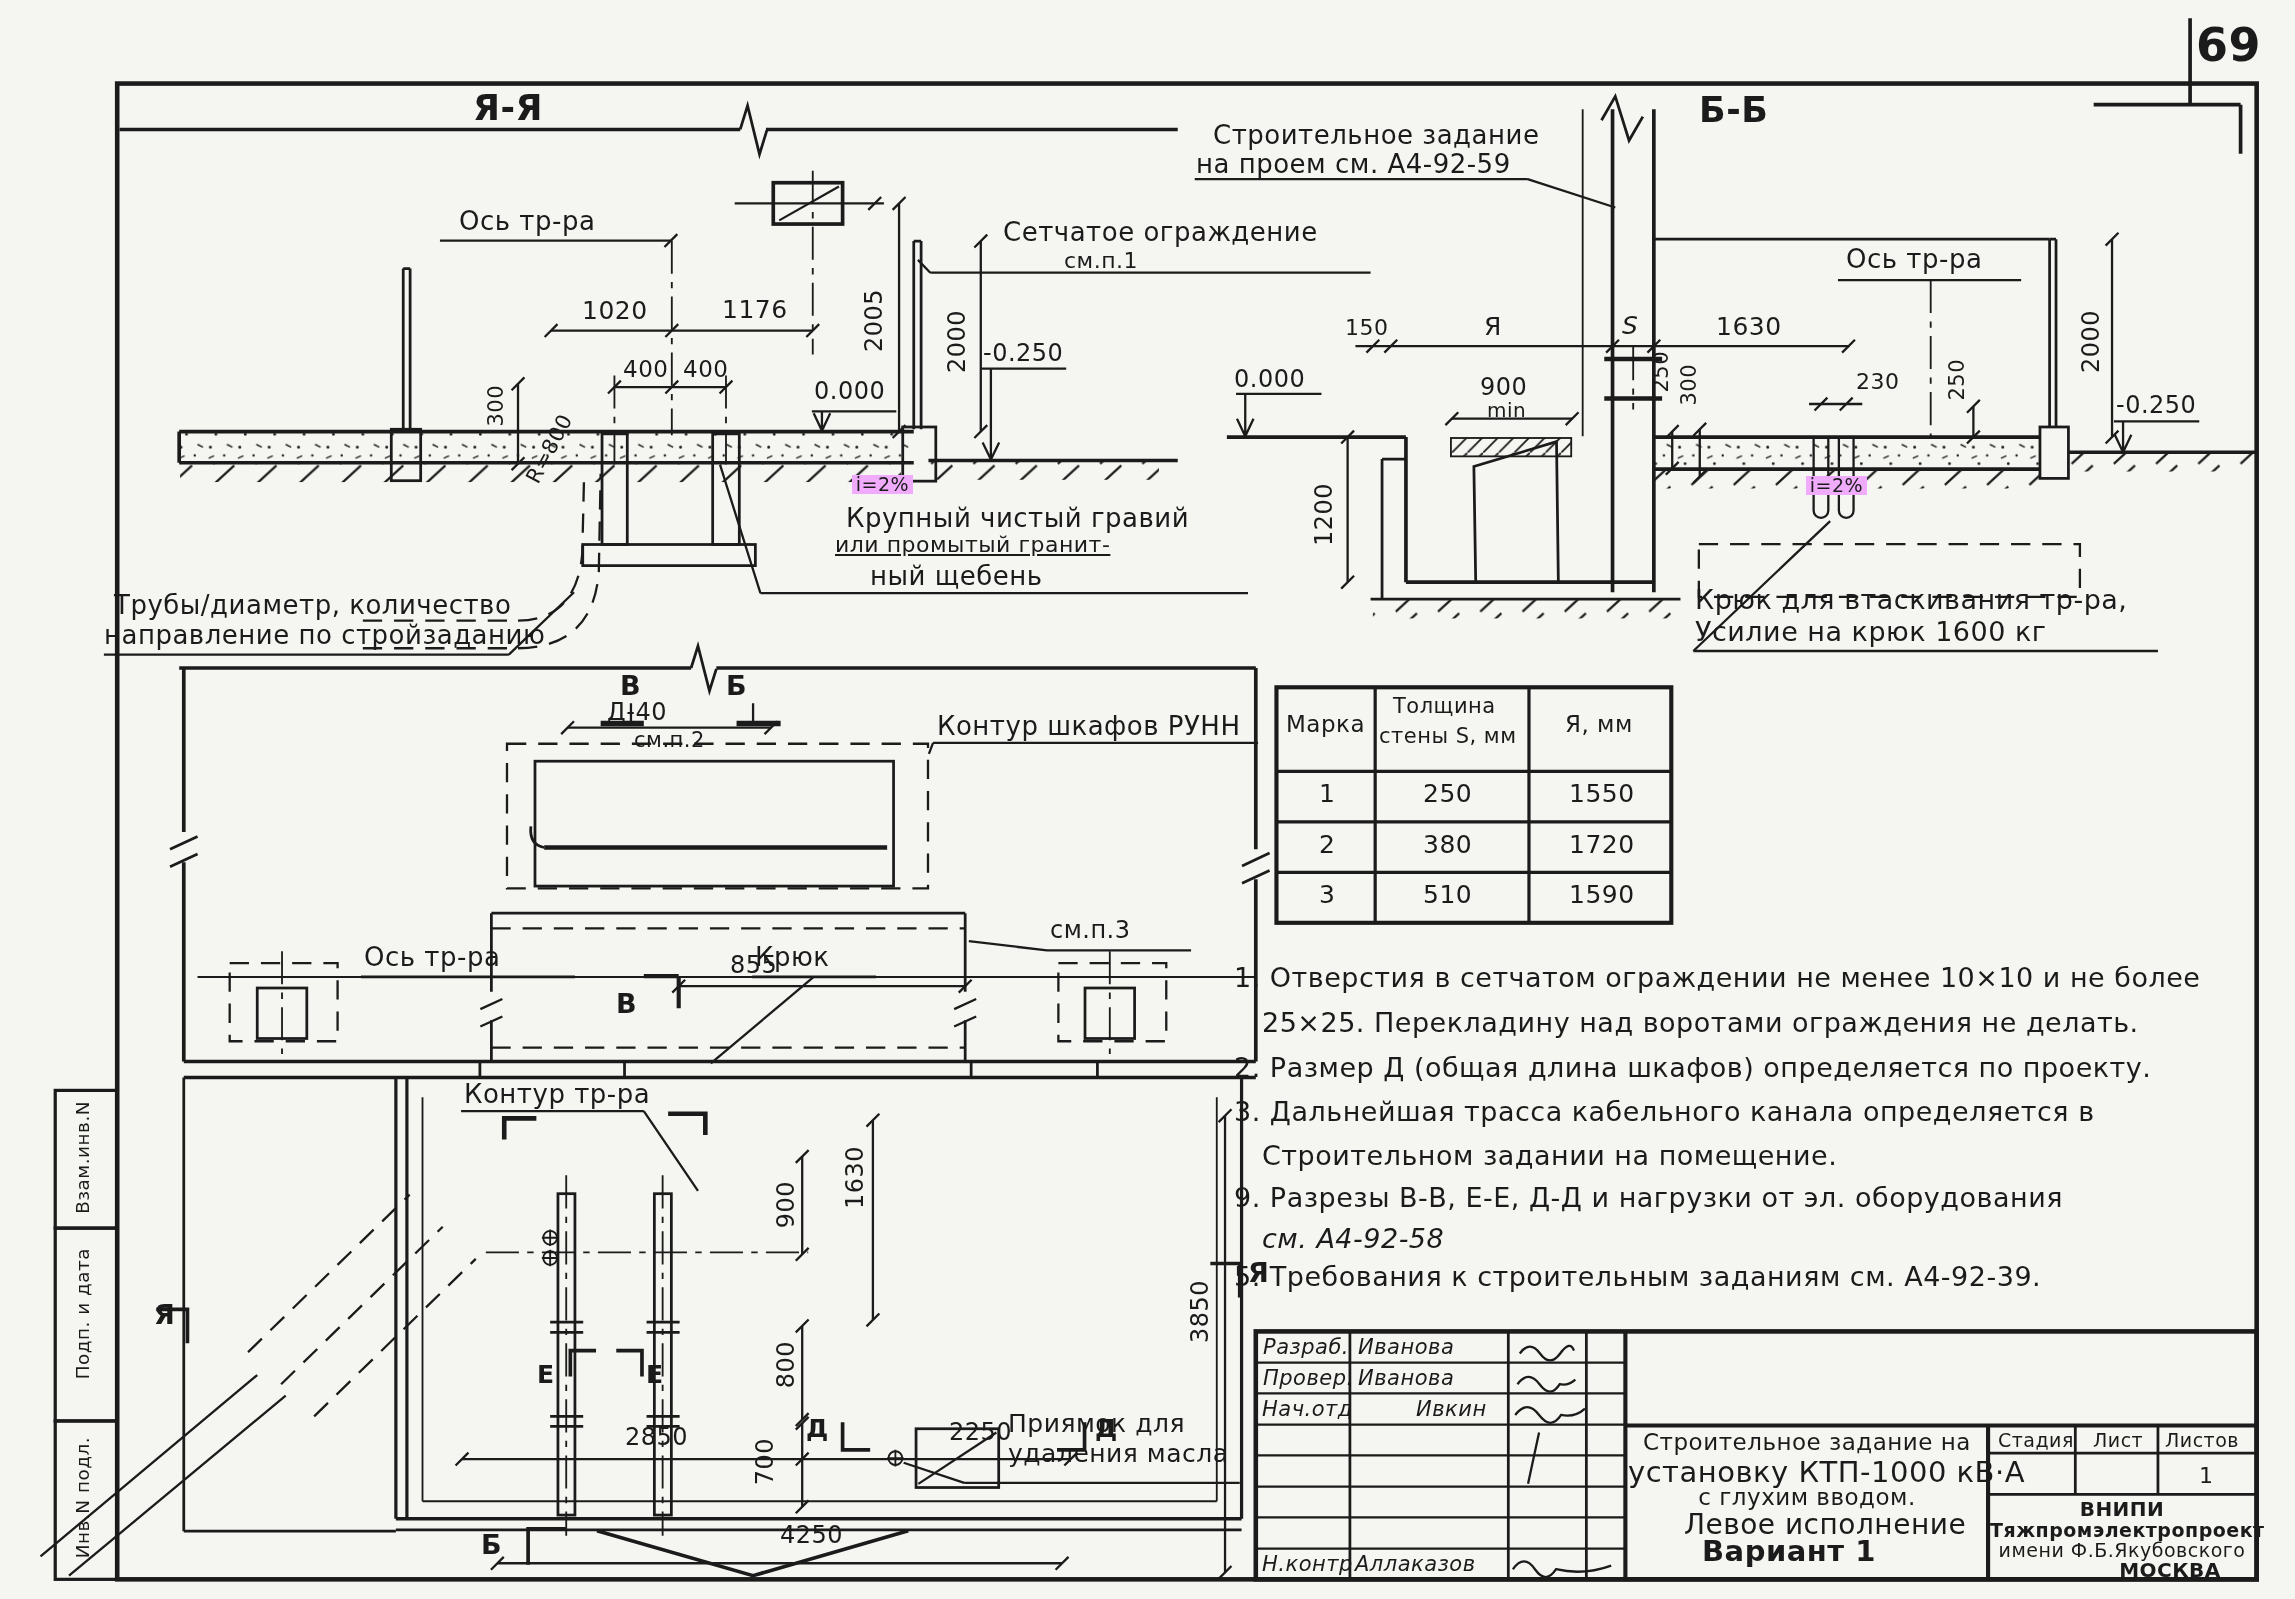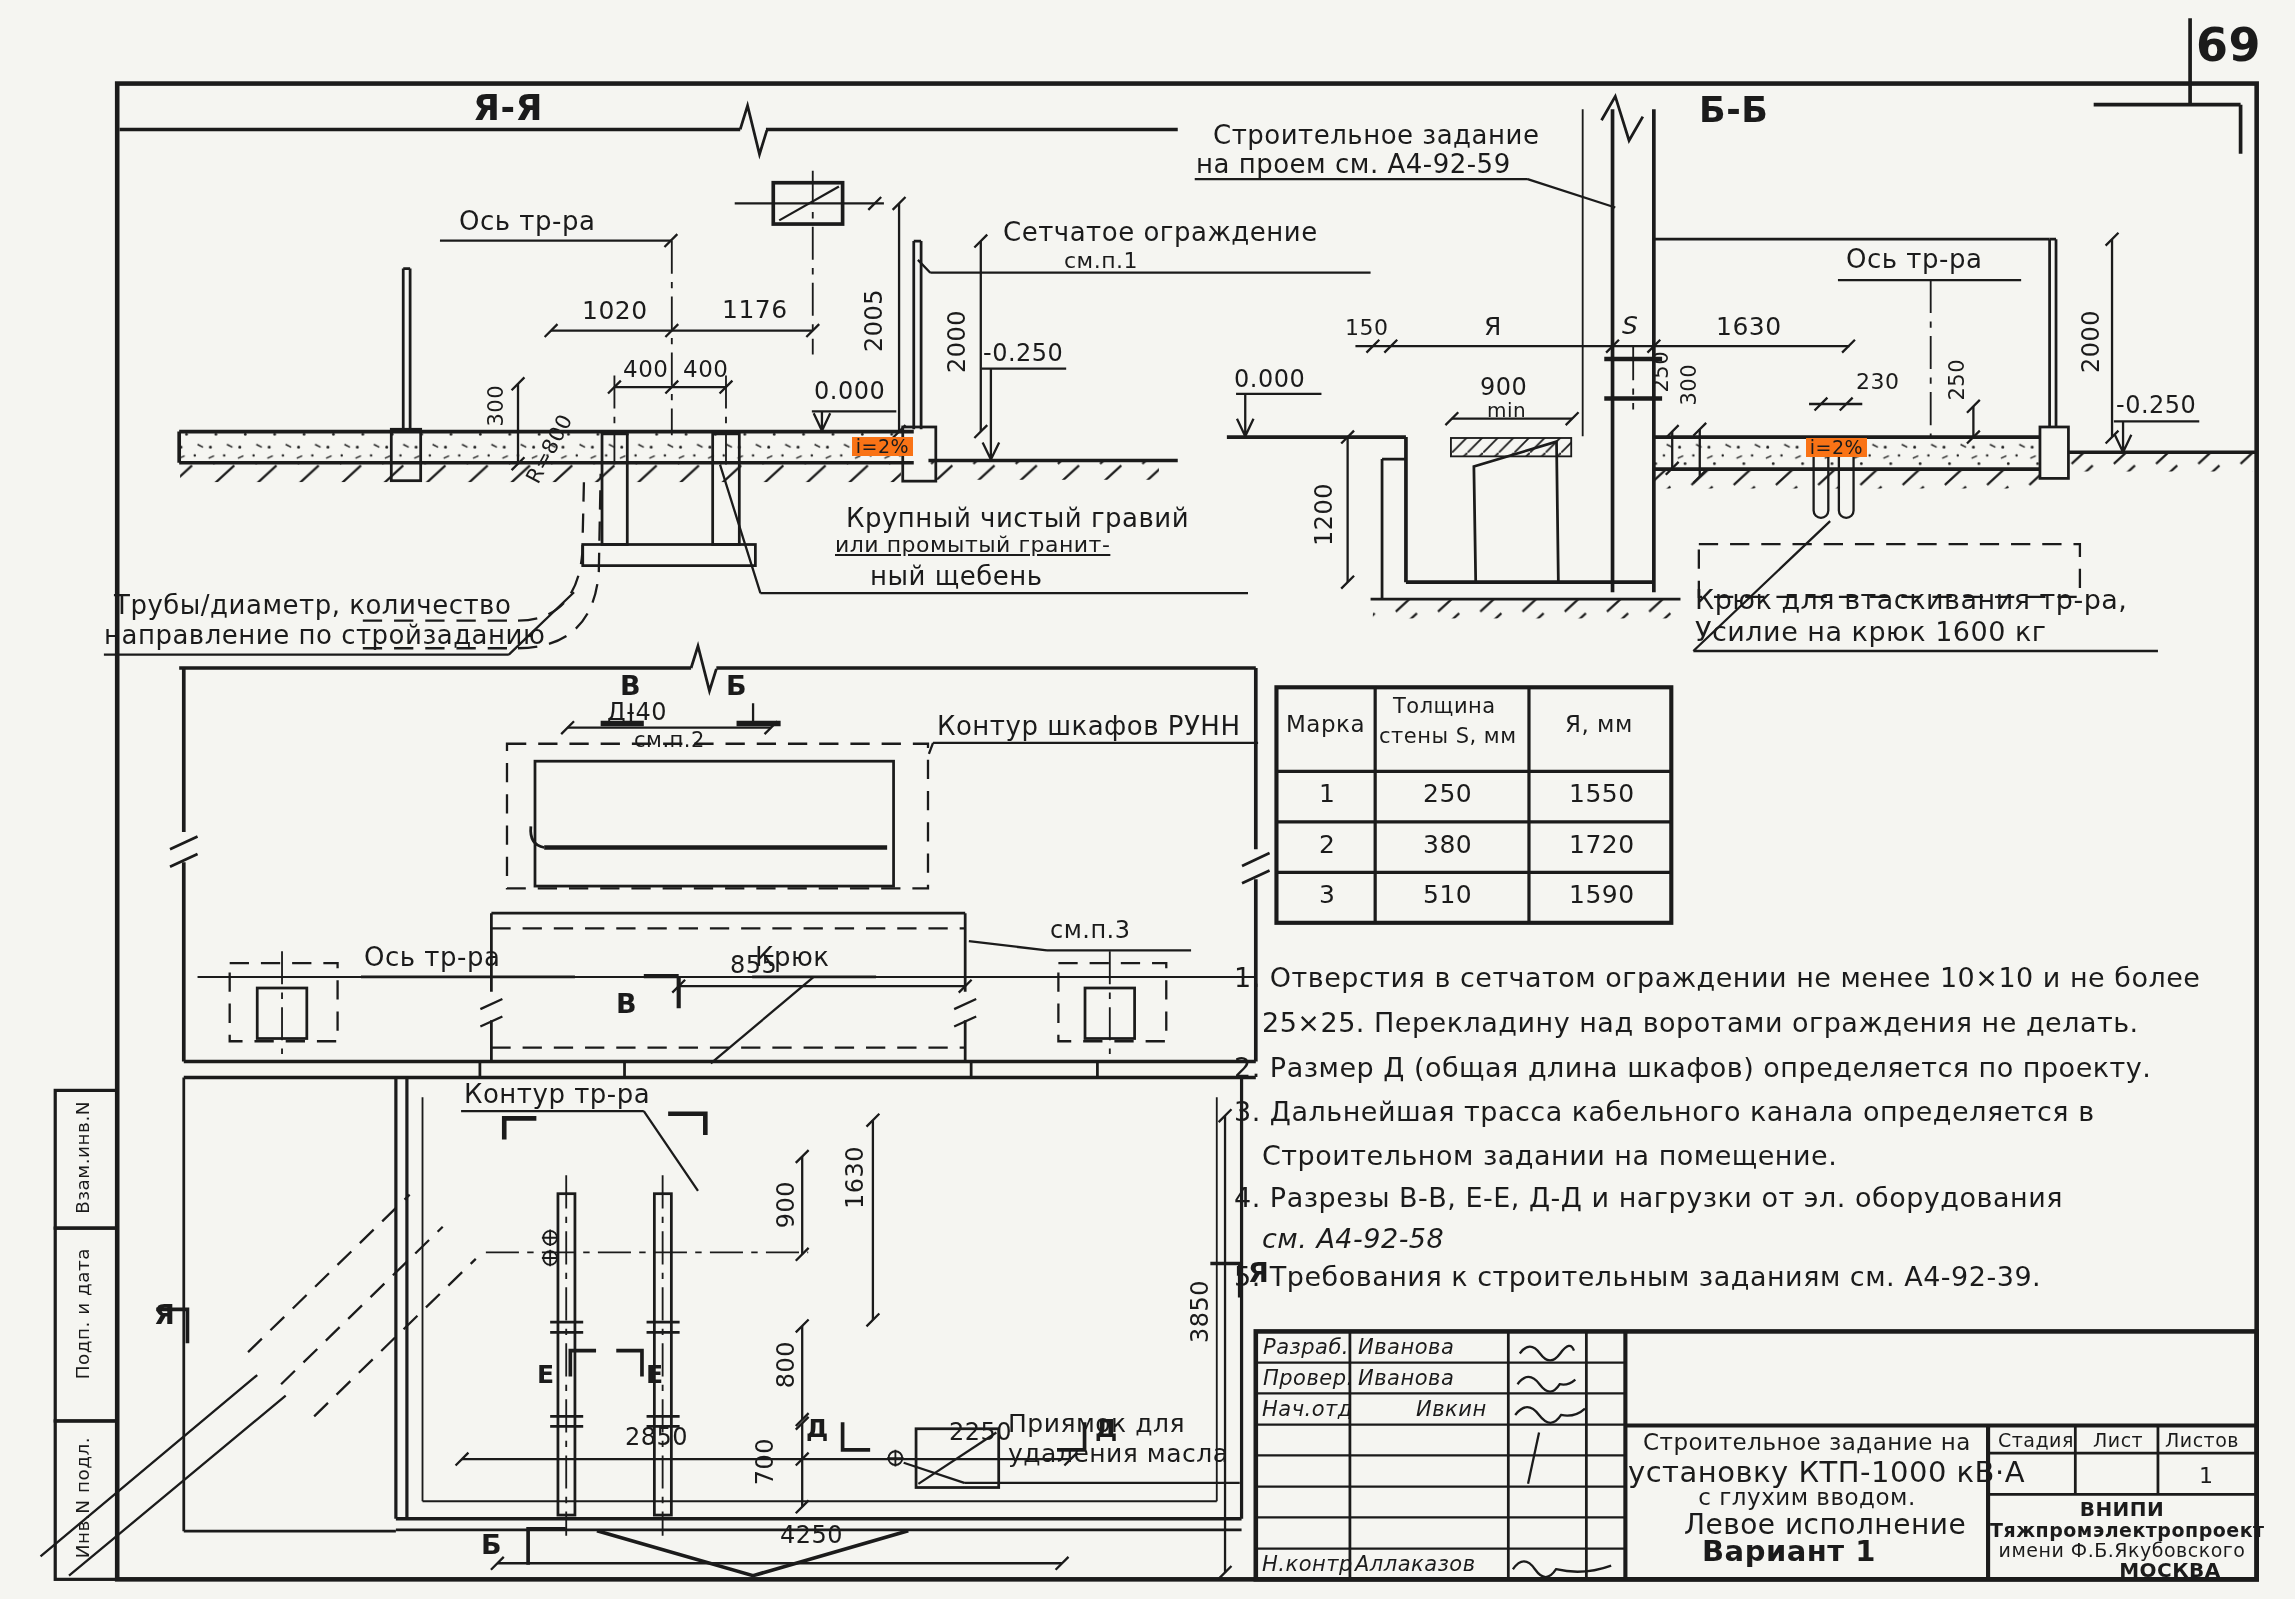--- a/index.html
+++ b/index.html
@@ -4,21 +4,21 @@
 <style>
   html,body{margin:0;padding:0;background:#dcdcd8;}
   .sheet{position:relative;width:2305px;height:1600px;background:#f5f5f1;overflow:hidden;
          font-family:"DejaVu Sans","Liberation Sans",sans-serif;color:#1b1b1b;}
   svg{position:absolute;left:0;top:0;}
   .lbl{position:absolute;white-space:nowrap;color:#1b1b1b;font-weight:500;letter-spacing:0.5px;line-height:1;}
   .rot{writing-mode:vertical-rl;transform:rotate(180deg);}
   .r62{transform:rotate(-62deg);transform-origin:left top;}
   .it{font-style:italic;}
   .b{font-weight:700;}
-  .chip{background:#f97316;padding:0 3.7px;}
+  .chip{background:#f0abfc;padding:0 3.7px;margin-top:38px;}
   .ctr{text-align:center;}
 </style>
 </head>
 <body>
 
 <div class="sheet">
 
 <svg width="2305" height="1600" viewBox="0 0 5020 3485">
   <defs>
     <pattern id="sp" width="64" height="64" patternUnits="userSpaceOnUse">
@@ -286,21 +286,21 @@
 <div class="lbl" style="left:1569px;top:832px;font-size:25px;">1720</div>
 <div class="lbl" style="left:1319px;top:882px;font-size:25px;">3</div>
 <div class="lbl" style="left:1423px;top:882px;font-size:25px;">510</div>
 <div class="lbl" style="left:1569px;top:882px;font-size:25px;">1590</div>
 
 <div class="lbl" style="left:1234px;top:964px;font-size:27px;">1. Отверстия в сетчатом ограждении не менее 10×10 и не более</div>
 <div class="lbl" style="left:1262px;top:1009px;font-size:27px;">25×25. Перекладину над воротами ограждения не делать.</div>
 <div class="lbl" style="left:1234px;top:1054px;font-size:27px;">2. Размер Д (общая длина шкафов) определяется по проекту.</div>
 <div class="lbl" style="left:1234px;top:1098px;font-size:27px;">3. Дальнейшая трасса кабельного канала определяется в</div>
 <div class="lbl" style="left:1262px;top:1142px;font-size:27px;">Строительном задании на помещение.</div>
-<div class="lbl" style="left:1234px;top:1184px;font-size:27px;">4. Разрезы В-В, Е-Е, Д-Д и нагрузки от эл. оборудования</div>
+<div class="lbl" style="left:1234px;top:1184px;font-size:27px;">9. Разрезы В-В, Е-Е, Д-Д и нагрузки от эл. оборудования</div>
 <div class="lbl it" style="left:1262px;top:1225px;font-size:27px;">см. А4-92-58</div>
 <div class="lbl" style="left:1234px;top:1263px;font-size:27px;">5. Требования к строительным заданиям см. А4-92-39.</div>
 
 <div class="lbl b" style="left:620px;top:672px;font-size:27px;">В</div>
 <div class="lbl b" style="left:726px;top:672px;font-size:27px;">Б</div>
 <div class="lbl" style="left:607px;top:700px;font-size:24px;">Д-40</div>
 <div class="lbl" style="left:634px;top:730px;font-size:21px;">см.п.2</div>
 <div class="lbl" style="left:937px;top:713px;font-size:26px;">Контур шкафов РУНН</div>
 <div class="lbl" style="left:1050px;top:918px;font-size:24px;">см.п.3</div>
 <div class="lbl" style="left:730px;top:953px;font-size:24px;">855</div>

